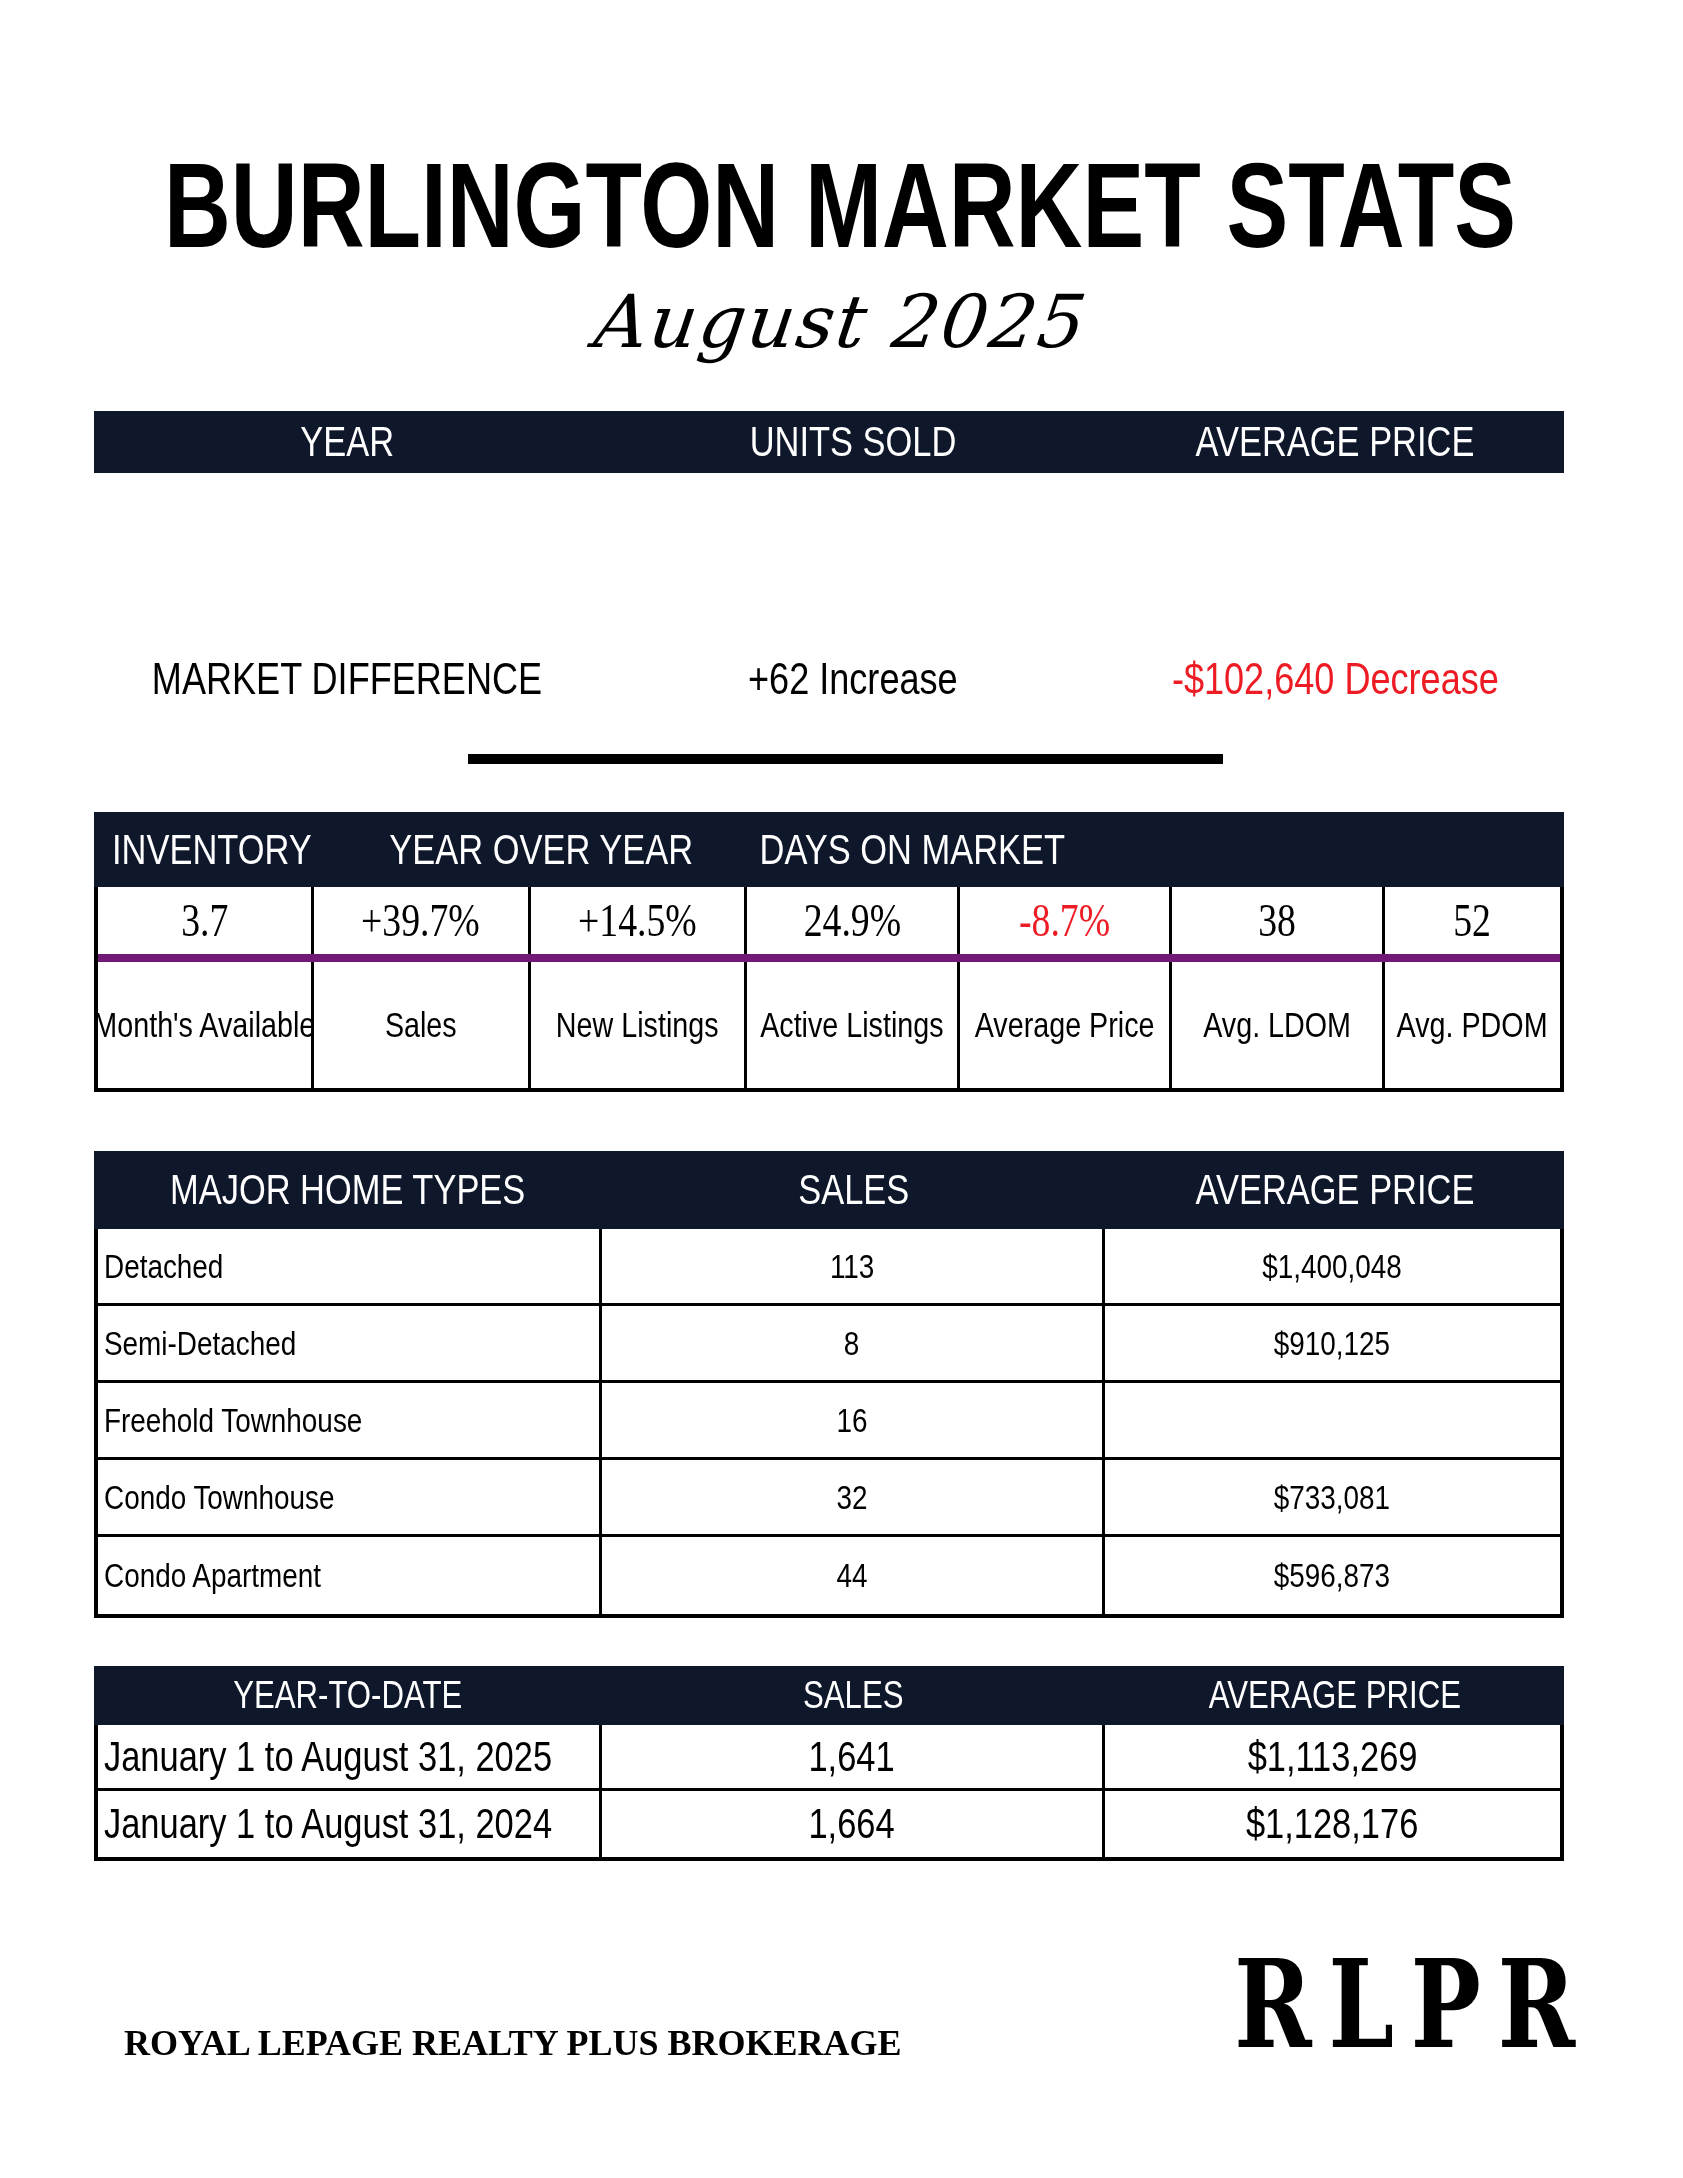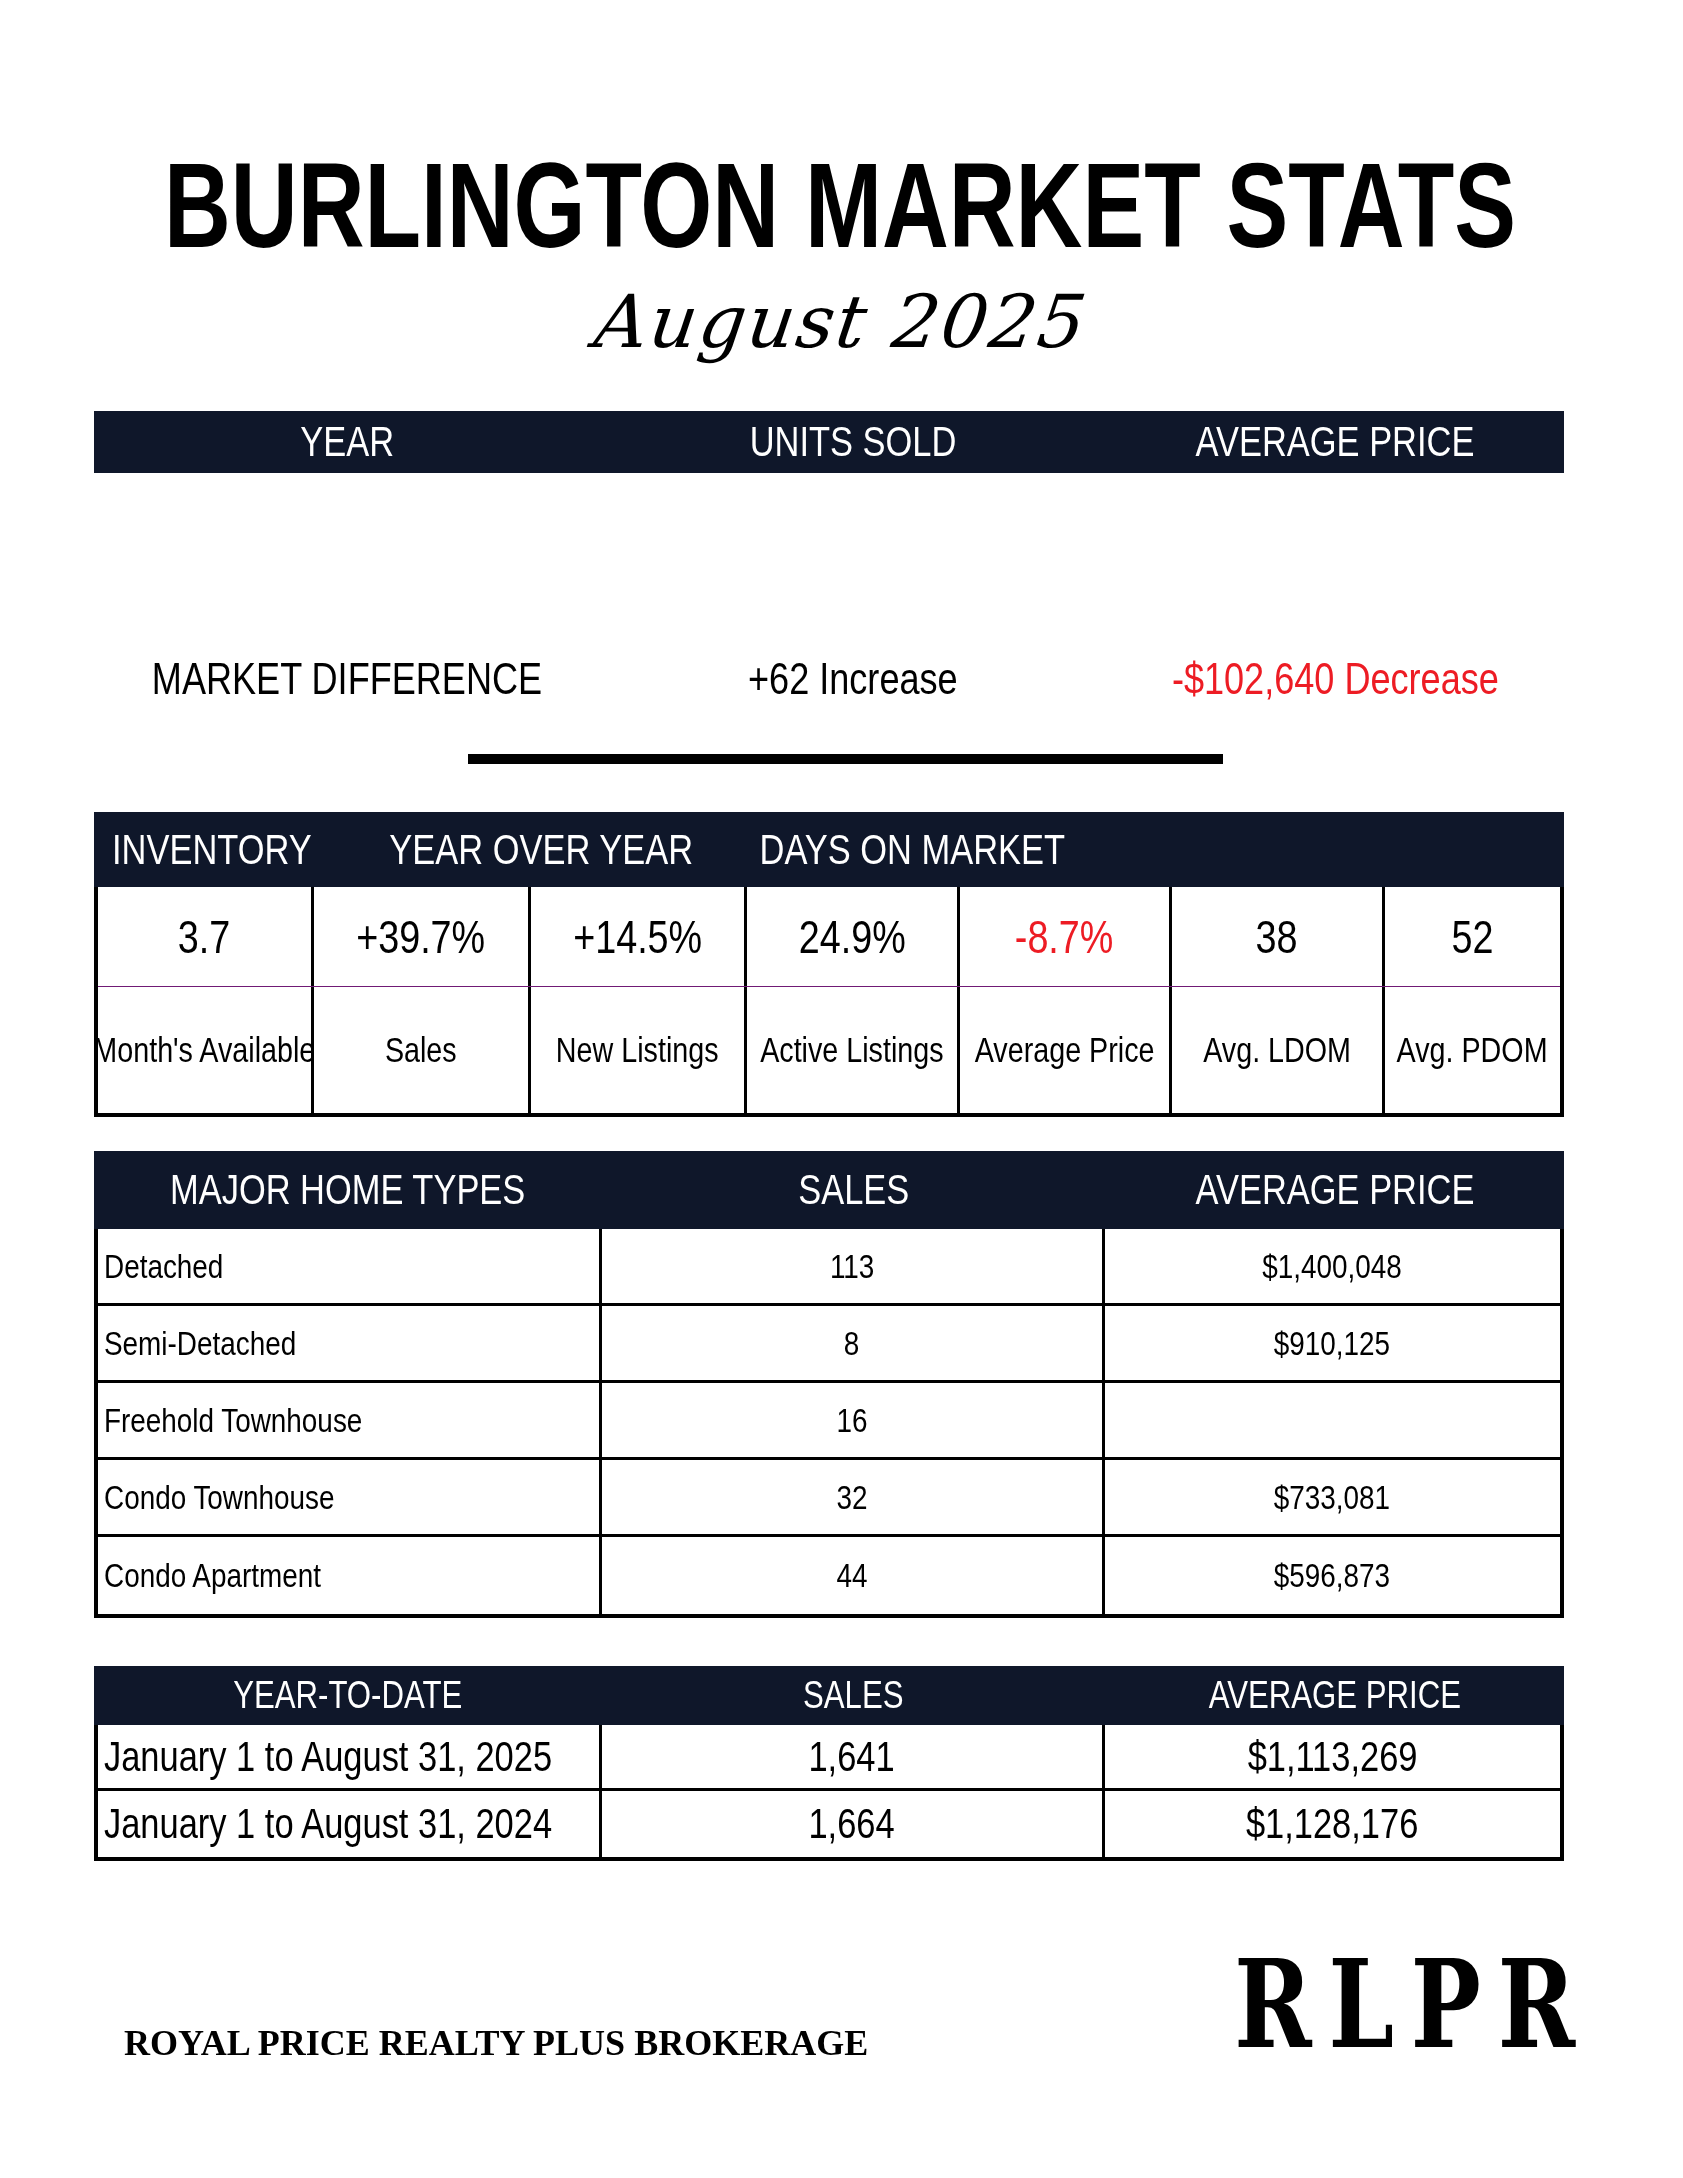--- a/index.html
+++ b/index.html
@@ -66,21 +66,21 @@
     position: absolute; left: 468px; top: 754px; width: 755px; height: 10px;
     background: #000;
   }
 
   
   .t2 { top: 812px; }
   .t2 .band { height: 75px; display: flex; align-items: center; }
   .t2 .band .b-left  { padding-left: 18px;  font-size: 42px; }
   .t2 .band .b-mid   { font-size: 42px; }
   .t2 .band .b-right { padding-right: 14px; font-size: 42px; }
-  .t2 .vals  { height: 100px;  border-bottom: 1px solid #701a75; }
+  .t2 .vals  { height: 75px;  border-bottom: 8px solid #701a75; font-family: Liberation Serif, serif; }
   .t2 .vals .tcell { font-size: 46px; }
   .t2 .labs  { height: 126px; }
   .t2 .labs .tcell { font-size: 35px; line-height: 1.18; text-align: left; }
 
   
   .t3 { top: 1151px; }
   .t3 .band { height: 78px; }
   .t3 .trow { height: 77px; }
   .t3 .tcell { font-size: 34px; }
 
@@ -280,17 +280,17 @@
         <div class="tcell vline">
             <span class="cz">1,664</span>
           </div>
         <div class="tcell">
             <span class="cz">$1,128,176</span>
           </div>
       </div>
     </div>
   </div>
 
-  <div class="brokerage">ROYAL PRICE REALTY PLUS BROKERAGE</div>
+  <div class="brokerage">ROYAL LEPAGE REALTY PLUS BROKERAGE</div>
   <div class="rlpr">RLPR</div>
 
 </div>
 
 
 </body></html>

